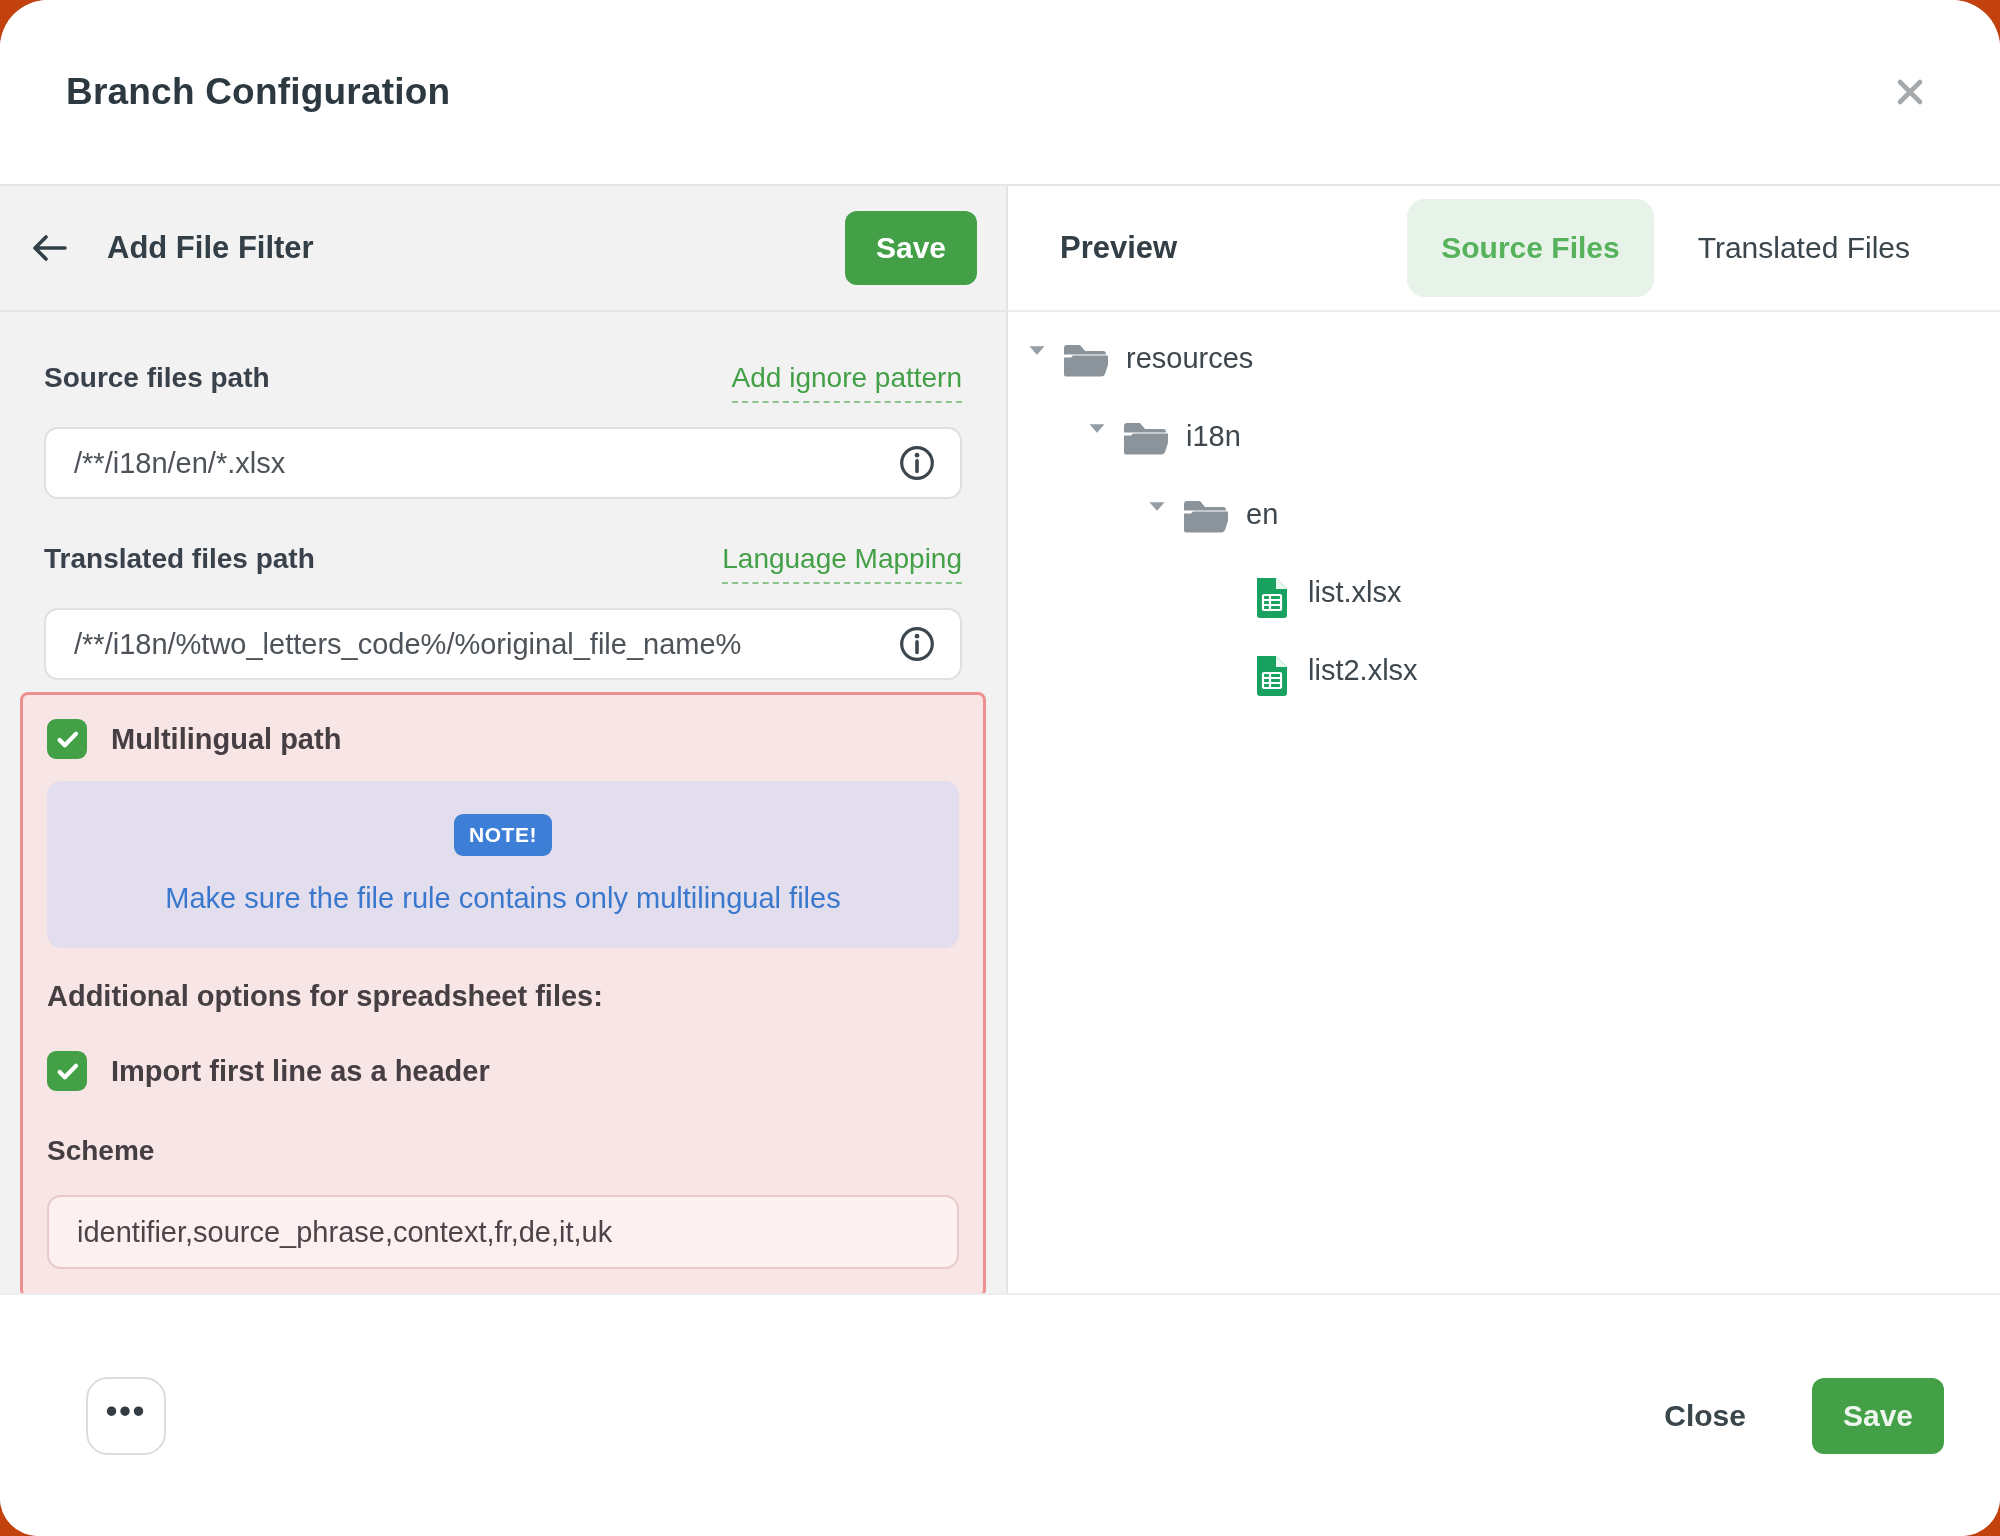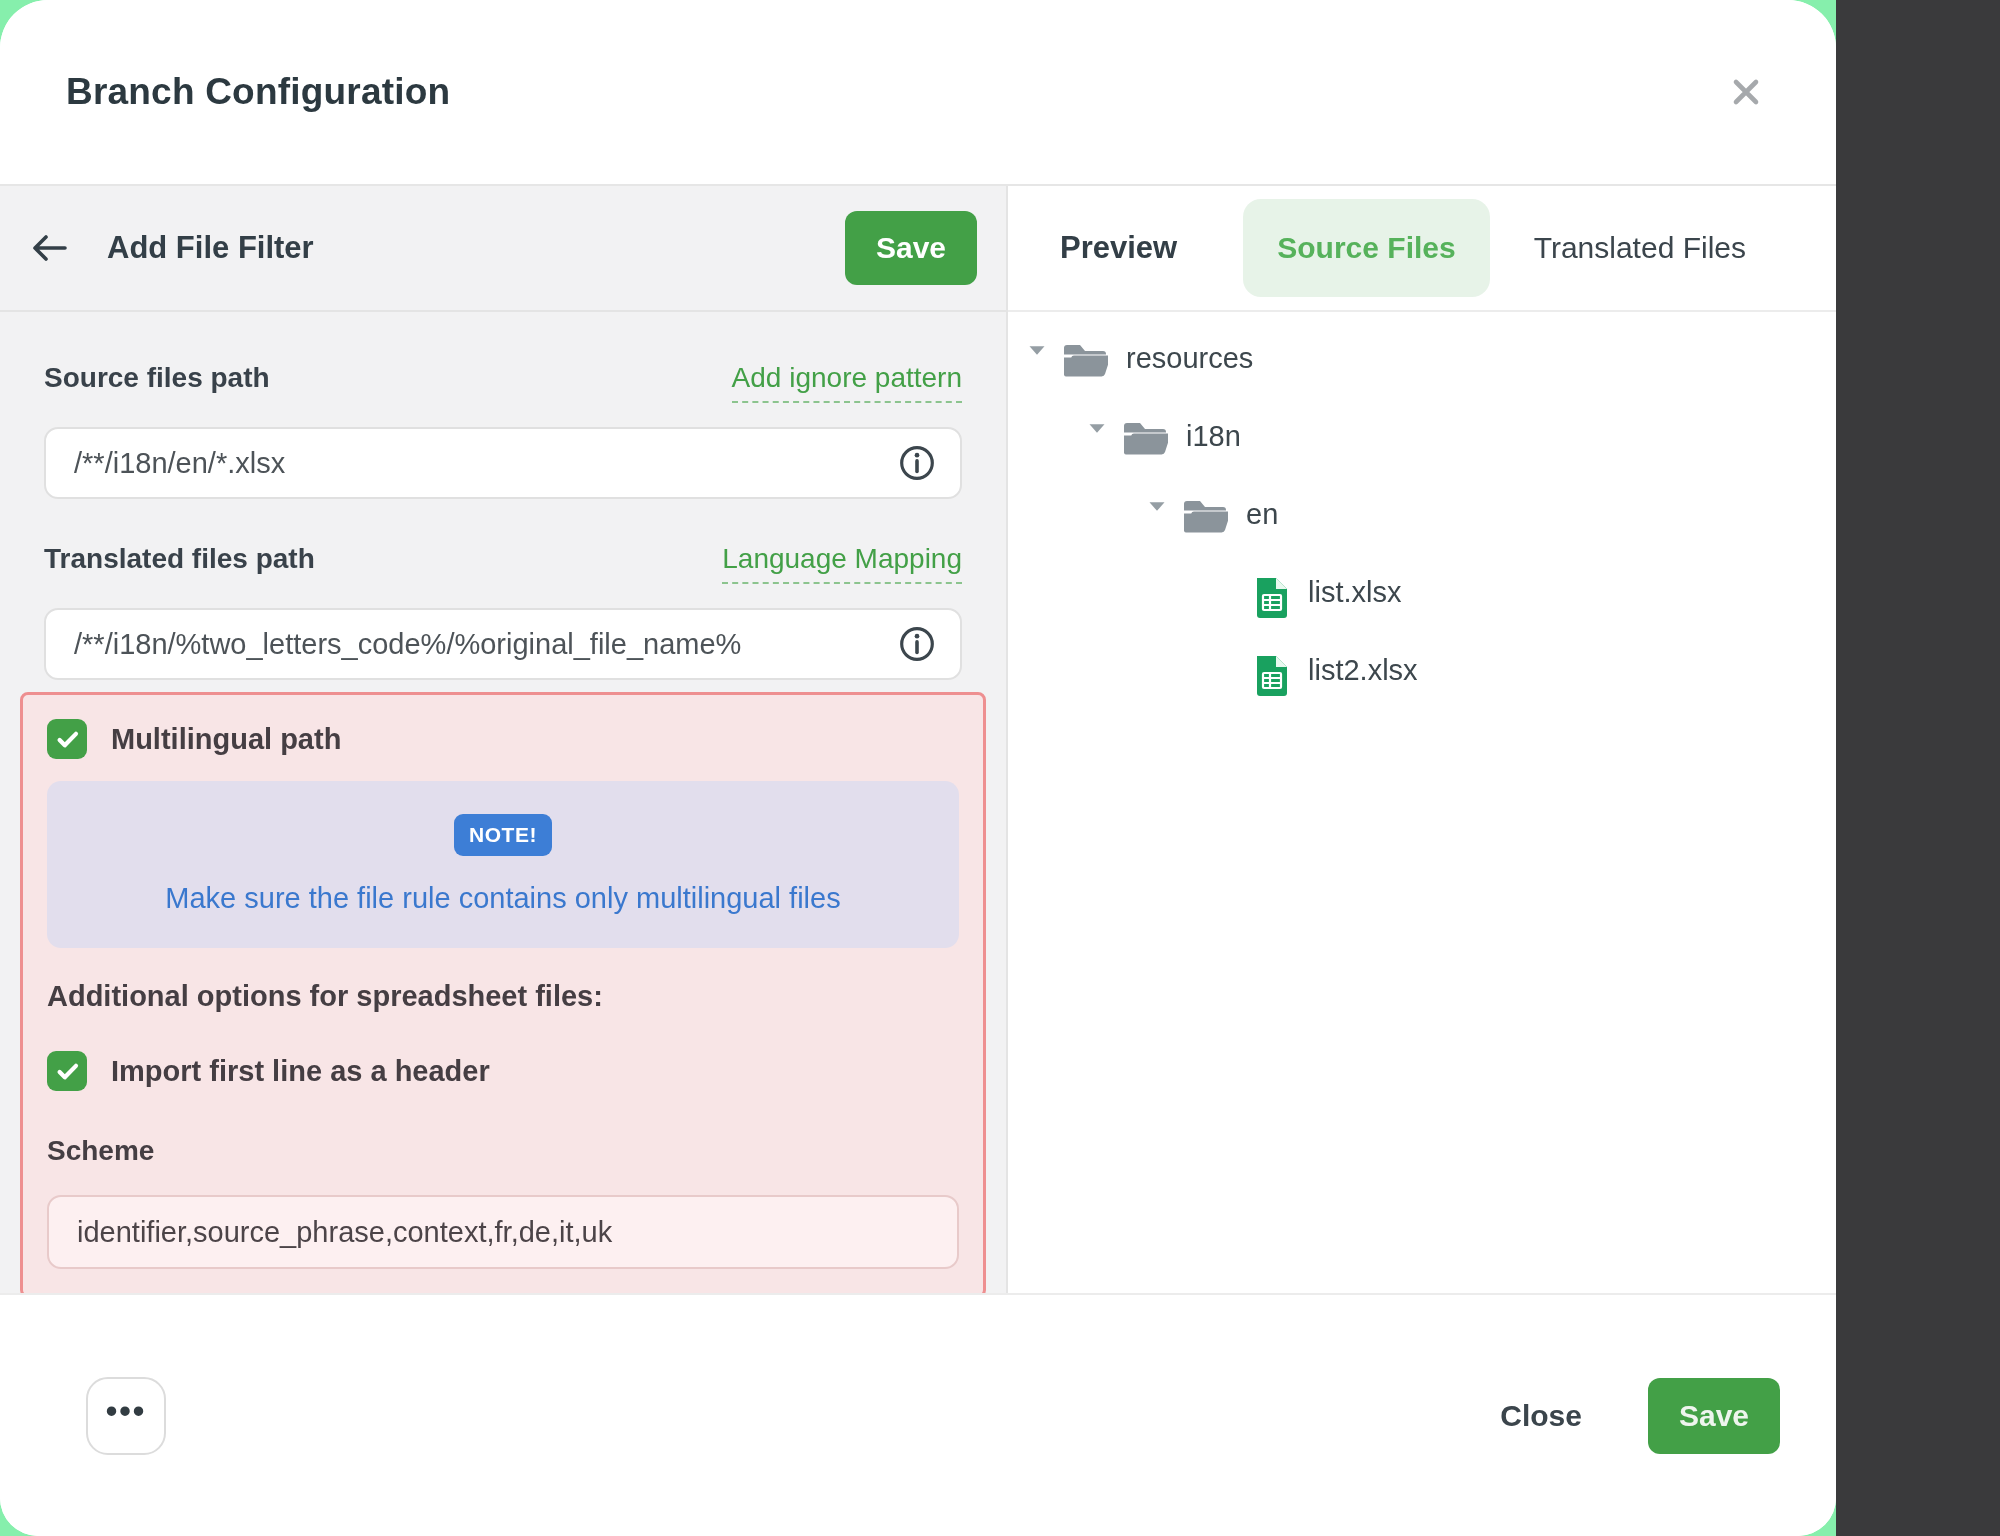--- a/index.html
+++ b/index.html
@@ -1,16 +1,16 @@
 <!DOCTYPE html>
 <html><head>
 <meta charset="utf-8">
 <style>
   html,body{margin:0;padding:0;background:#3a3a3c;}
-  .stage{position:relative;width:1836px;height:1536px;background:#86efac;overflow:hidden;
+  .stage{position:relative;width:2000px;height:1536px;background:#c2410c;overflow:hidden;
          font-family:"Liberation Sans","DejaVu Sans",sans-serif;color:#39424a;}
   .modal{position:absolute;inset:0;background:#fff;border-radius:48px 48px 38px 38px;
          overflow:hidden;display:flex;flex-direction:column;box-sizing:border-box;}
 
   
   .modal-header{flex:0 0 186px;display:flex;align-items:center;padding:0 62px 0 66px;
                 border-bottom:2px solid #e6e6e6;background:#fff;box-sizing:border-box;}
   .modal-title{font-size:37px;font-weight:700;color:#2c3940;letter-spacing:.2px;}
   .close-btn{margin-left:auto;width:56px;height:56px;display:flex;align-items:center;
              justify-content:center;cursor:pointer;background:none;border:none;}

